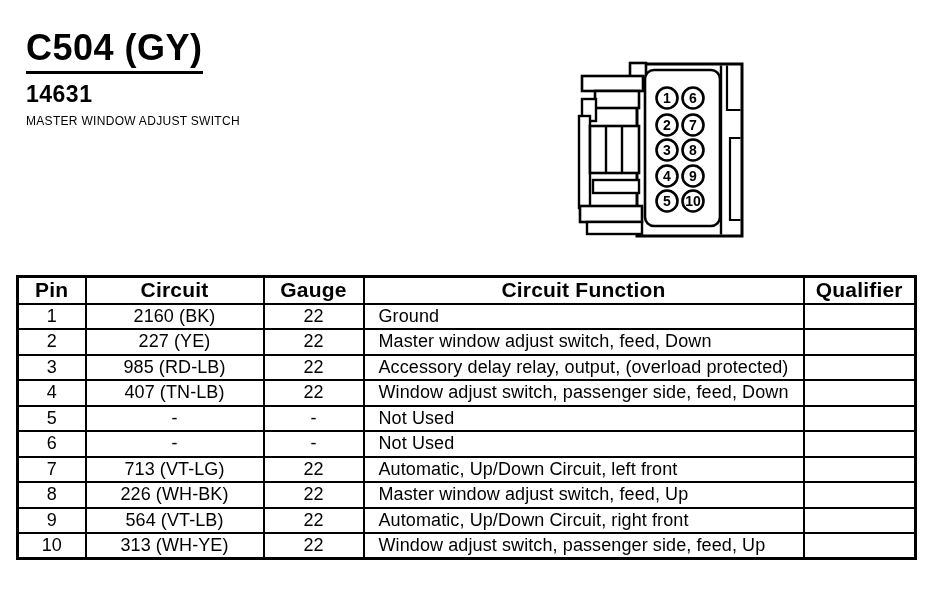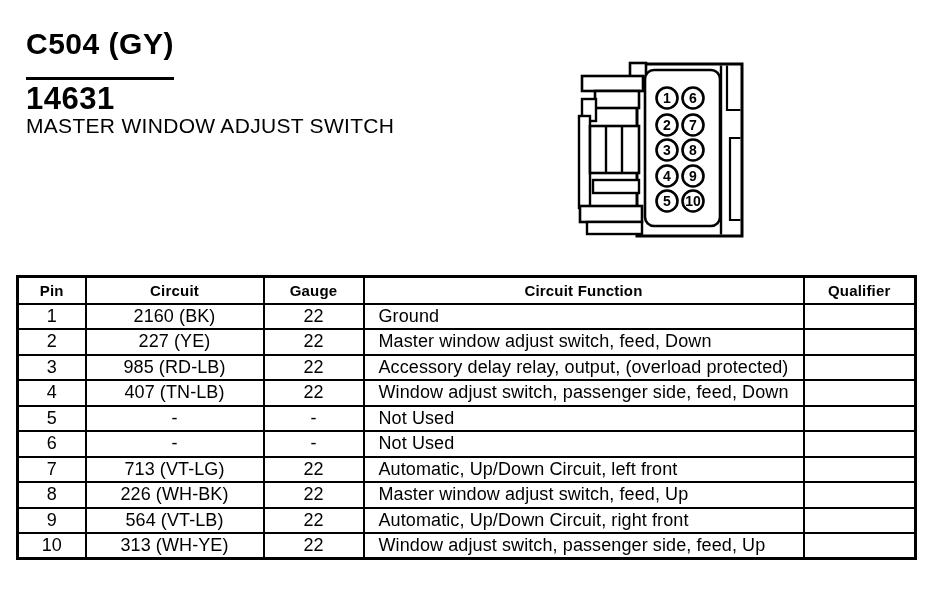--- a/index.html
+++ b/index.html
@@ -10,31 +10,31 @@
     color: #000;
     position: relative;
     overflow: hidden;
   }
   .page { position: absolute; inset: 0; background: #fff; }
 
   
   .hdr { position: absolute; left: 26px; top: 27px; }
   .connector-id {
     display: inline-block;
-    font-size: 30px; font-weight: bold; letter-spacing: 0.5px;
-    border-bottom: 3px solid #000; padding-bottom: 16px;
+    font-size: 36px; font-weight: bold; letter-spacing: 0.5px;
+    border-bottom: 3px solid #000; padding-bottom: 2px;
     font-family: "Liberation Sans", sans-serif;
   }
   .part-number {
     position: absolute; left: 26px; top: 81px;
-    font-size: 31px; font-weight: bold; letter-spacing: 0.5px;
+    font-size: 23px; font-weight: bold; letter-spacing: 0.5px;
   }
   .description {
     position: absolute; left: 26px; top: 114px;
-    font-size: 21px; letter-spacing: 0.3px;
+    font-size: 12px; letter-spacing: 0.3px;
   }
 
   
   .connector-svg { position: absolute; left: 560px; top: 56px; }
   .ln { fill: none; stroke: #000; }
   .piece { fill: #fff; stroke: #000; }
   .pin-circle { fill: #fff; stroke: #000; stroke-width: 2.6; }
   .pin-num {
     font-family: "Liberation Sans", sans-serif;
     font-size: 14px; font-weight: bold; fill: #000;
@@ -48,21 +48,21 @@
     table-layout: fixed;
     width: 898px;
     background: #fff;
   }
   .pinout th, .pinout td {
     border: 2px solid #000;
     overflow: hidden; white-space: nowrap;
   }
   .pinout { border: 3px solid #000; }
   .pinout th {
-    font-size: 15px; font-weight: bold;
+    font-size: 21px; font-weight: bold;
     height: 27px; text-align: center;
     letter-spacing: 0.2px;
   }
   .pinout td {
     font-size: 18px; height: 25.5px;
     text-align: center; letter-spacing: 0.1px;
   }
   .pinout td.fn { text-align: left; padding-left: 14px; }
   .pinout td.q  { }
 </style>

